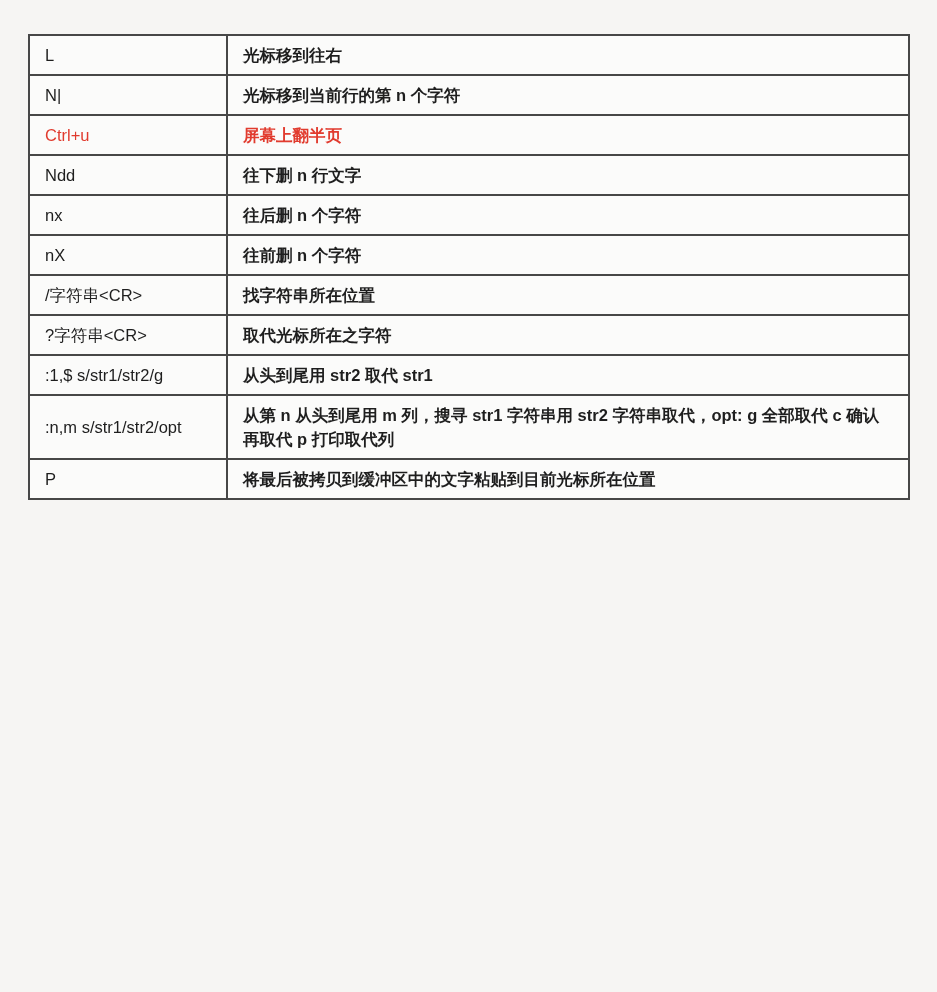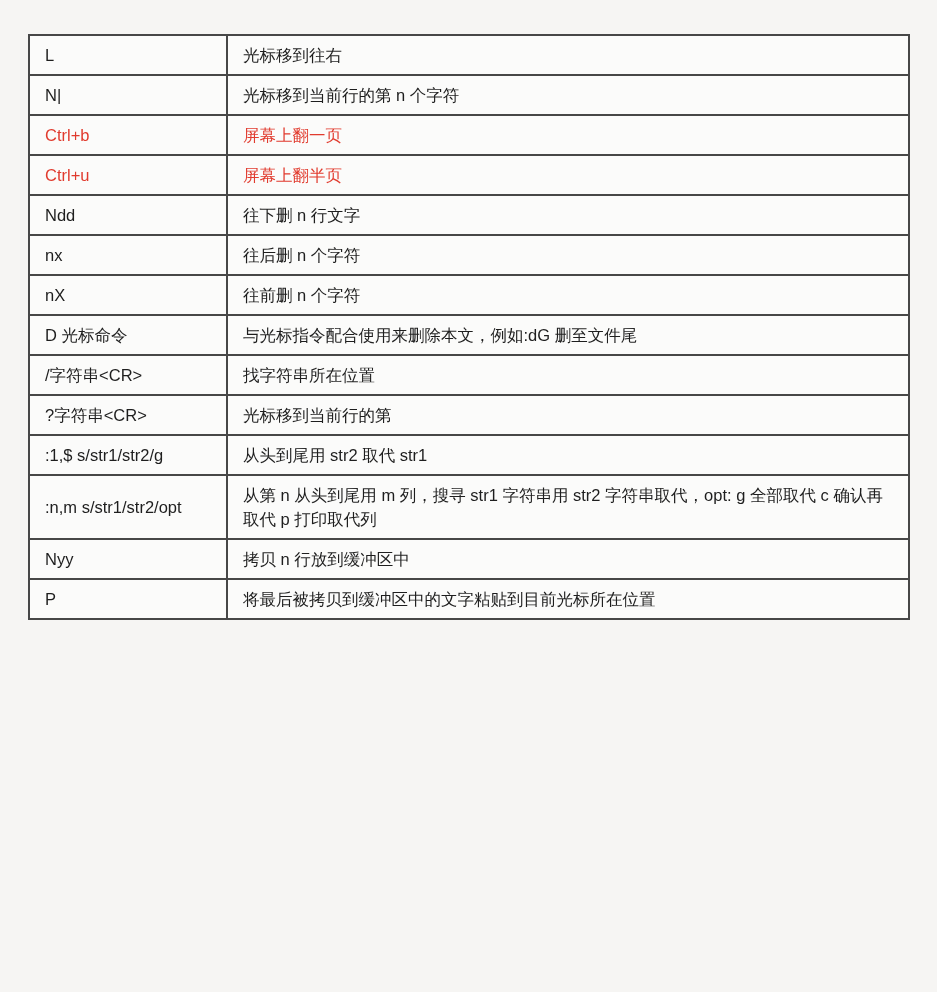--- a/index.html
+++ b/index.html
@@ -36,21 +36,21 @@
   table.cmd-table td {
     border: 2px solid var(--border-color);
     font-size: 16.5px;
     line-height: 24px;
     padding: 7px 15px;
     color: var(--text-color);
     vertical-align: middle;
     word-break: break-word;
   }
   td.col-command { width: 198px; }
-  td.col-description { width: 682px; }
+  td.col-description { width: 682px; font-weight: bold; }
   tr.red td { color: var(--red-color); }
 </style>
 </head>
 <body>
 
 <div class="table-wrap">
   <table class="cmd-table">
     <tbody>
   <tr>
     <td class="col-command">
@@ -65,28 +65,20 @@
     <td class="col-command">
       <span>N|</span>
     </td>
     <td class="col-description">
       <span>光标移到当前行的第 n 个字符</span>
     </td>
   </tr>
 
 
 
-  <tr class="red">
-    <td class="col-command">
-      <span>Ctrl+b</span>
-    </td>
-    <td class="col-description">
-      <span>屏幕上翻一页</span>
-    </td>
-  </tr>
 
   <tr class="red">
     <td class="col-command">
       <span>Ctrl+u</span>
     </td>
     <td class="col-description">
       <span>屏幕上翻半页</span>
     </td>
   </tr>
 
@@ -111,44 +103,36 @@
 
   <tr>
     <td class="col-command">
       <span>nX</span>
     </td>
     <td class="col-description">
       <span>往前删 n 个字符</span>
     </td>
   </tr>
 
-  <tr>
-    <td class="col-command">
-      <span>D 光标命令</span>
-    </td>
-    <td class="col-description">
-      <span>与光标指令配合使用来删除本文，例如:dG 删至文件尾</span>
-    </td>
-  </tr>
 
   <tr>
     <td class="col-command">
       <span>/字符串&lt;CR&gt;</span>
     </td>
     <td class="col-description">
       <span>找字符串所在位置</span>
     </td>
   </tr>
 
   <tr>
     <td class="col-command">
       <span>?字符串&lt;CR&gt;</span>
     </td>
     <td class="col-description">
-      <span>光标移到当前行的第</span>
+      <span>取代光标所在之字符</span>
     </td>
   </tr>
 
   <tr>
     <td class="col-command">
       <span>:1,$ s/str1/str2/g</span>
     </td>
     <td class="col-description">
       <span>从头到尾用 str2 取代 str1</span>
     </td>
@@ -156,28 +140,20 @@
 
   <tr>
     <td class="col-command">
       <span>:n,m s/str1/str2/opt</span>
     </td>
     <td class="col-description">
       <span>从第 n 从头到尾用 m 列，搜寻 str1 字符串用 str2 字符串取代，opt: g 全部取代 c 确认再取代 p 打印取代列</span>
     </td>
   </tr>
 
-  <tr>
-    <td class="col-command">
-      <span>Nyy</span>
-    </td>
-    <td class="col-description">
-      <span>拷贝 n 行放到缓冲区中</span>
-    </td>
-  </tr>
 
 
   <tr>
     <td class="col-command">
       <span>P</span>
     </td>
     <td class="col-description">
       <span>将最后被拷贝到缓冲区中的文字粘贴到目前光标所在位置</span>
     </td>
   </tr>

